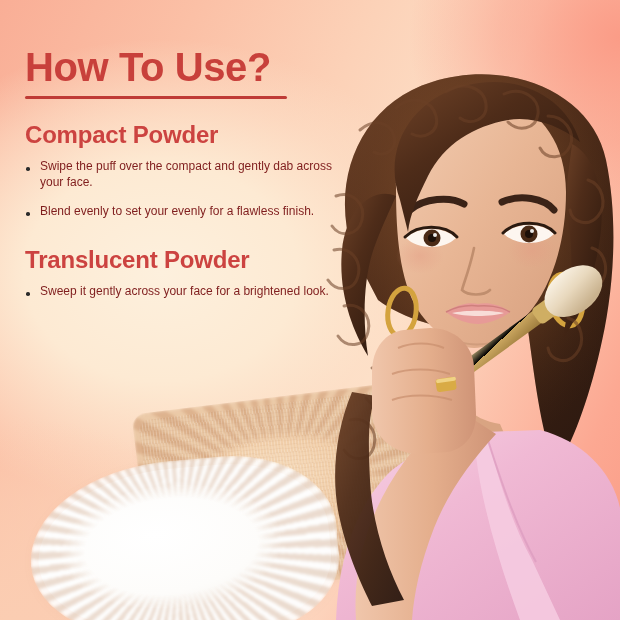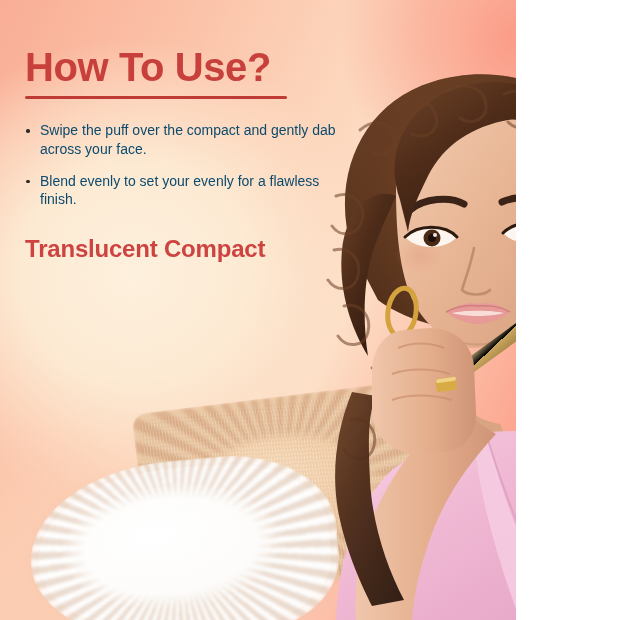--- a/index.html
+++ b/index.html
@@ -3,21 +3,21 @@
 <meta charset="utf-8">
 <title>How To Use</title>
 <style>
   html, body {
     margin: 0;
     padding: 0;
     background: #ffffff;
   }
   #poster {
     position: relative;
-    width: 516px;
+    width: 620px;
     height: 620px;
     overflow: hidden;
     font-family: "Liberation Sans", sans-serif;
     background: #f9c0a8;
   }
 
   
   .bg-base {
     position: absolute;
     inset: 0;
@@ -156,24 +156,24 @@
     font-size: 24px;
     font-weight: bold;
     letter-spacing: -0.2px;
     color: #cc4340;
   }
   .bullets { margin: 0; padding: 0; list-style: none; }
   .bullet {
     position: relative;
     padding-left: 15px;
     margin-bottom: 13px;
-    font-size: 14px;
+    font-size: 12px;
     line-height: 1.33;
     font-weight: 500;
-    color: #0c4a6e;
+    color: #7f1d1d;
   }
   .bullet:last-child { margin-bottom: 0; }
   .bullet::before {
     content: "";
     position: absolute;
     left: 1px;
     top: 8px;
     width: 3.5px;
     height: 3.5px;
     border-radius: 50%;
@@ -370,26 +370,28 @@
 
     </g>
   </svg>
 
   <div class="content">
 
     <h1 class="title">How To Use?</h1>
     <div class="title-rule"></div>
 
     <div class="section">
+      <h2 class="section-heading">Compact Powder</h2>
       <ul class="bullets">
         <li class="bullet">Swipe the puff over the compact and gently dab across your face.</li>
         <li class="bullet">Blend evenly to set your evenly for a flawless finish.</li>
       </ul>
     </div>
 
     <div class="section section--translucent">
-      <h2 class="section-heading">Translucent Compact</h2>
+      <h2 class="section-heading">Translucent Powder</h2>
       <ul class="bullets">
+        <li class="bullet">Sweep it gently across your face for a brightened look.</li>
       </ul>
     </div>
 
   </div>
 </div>
 
 </body></html>

